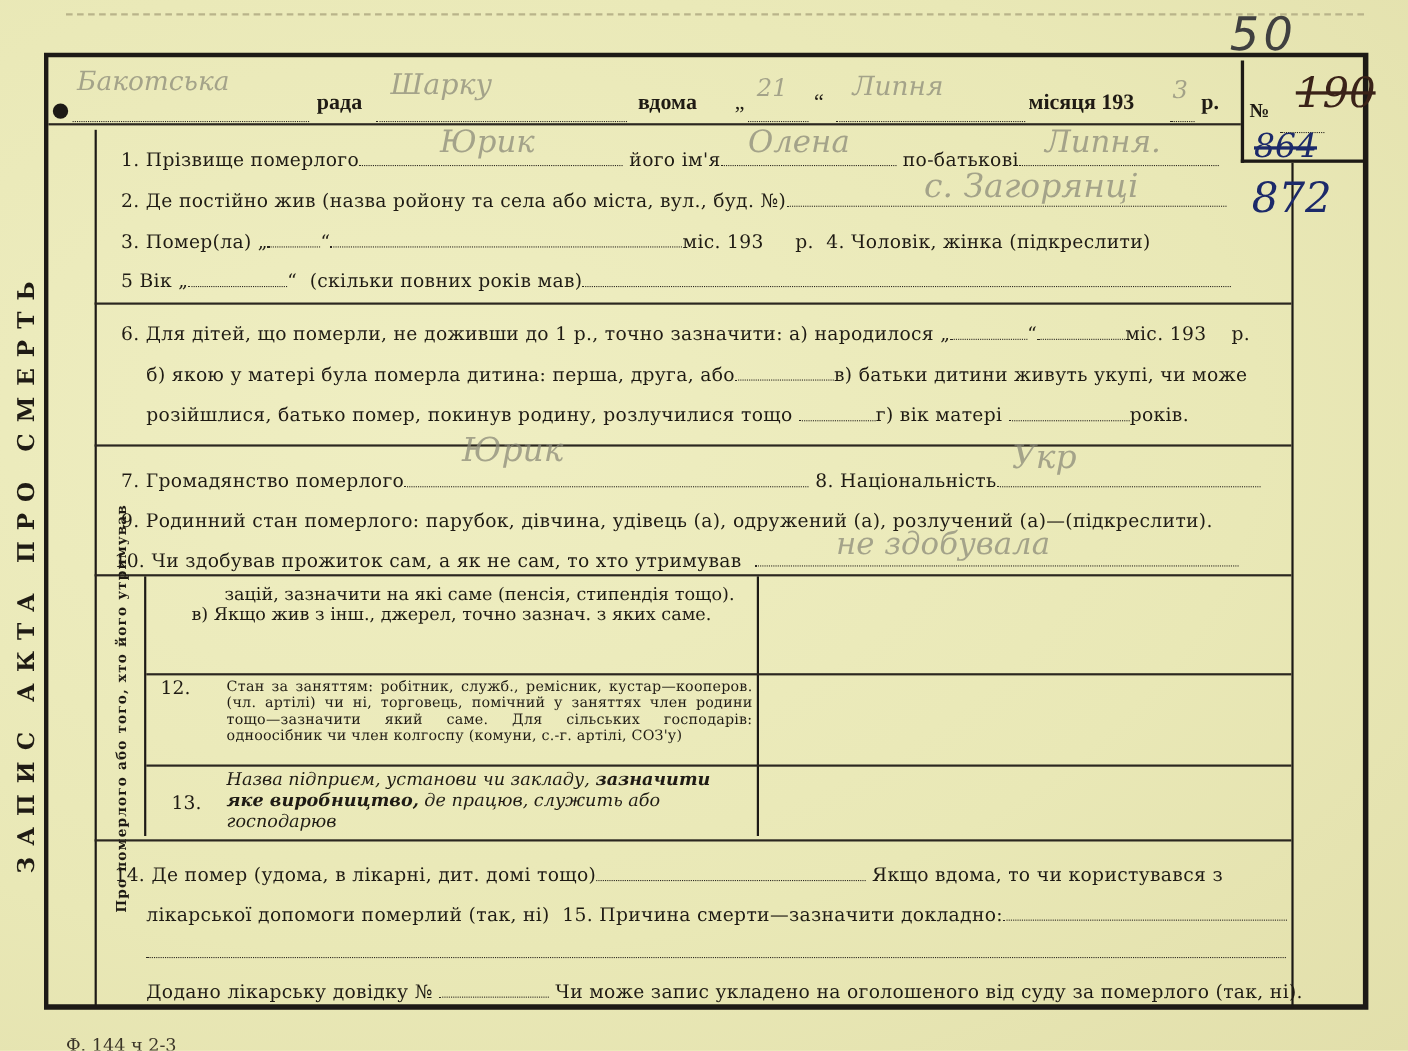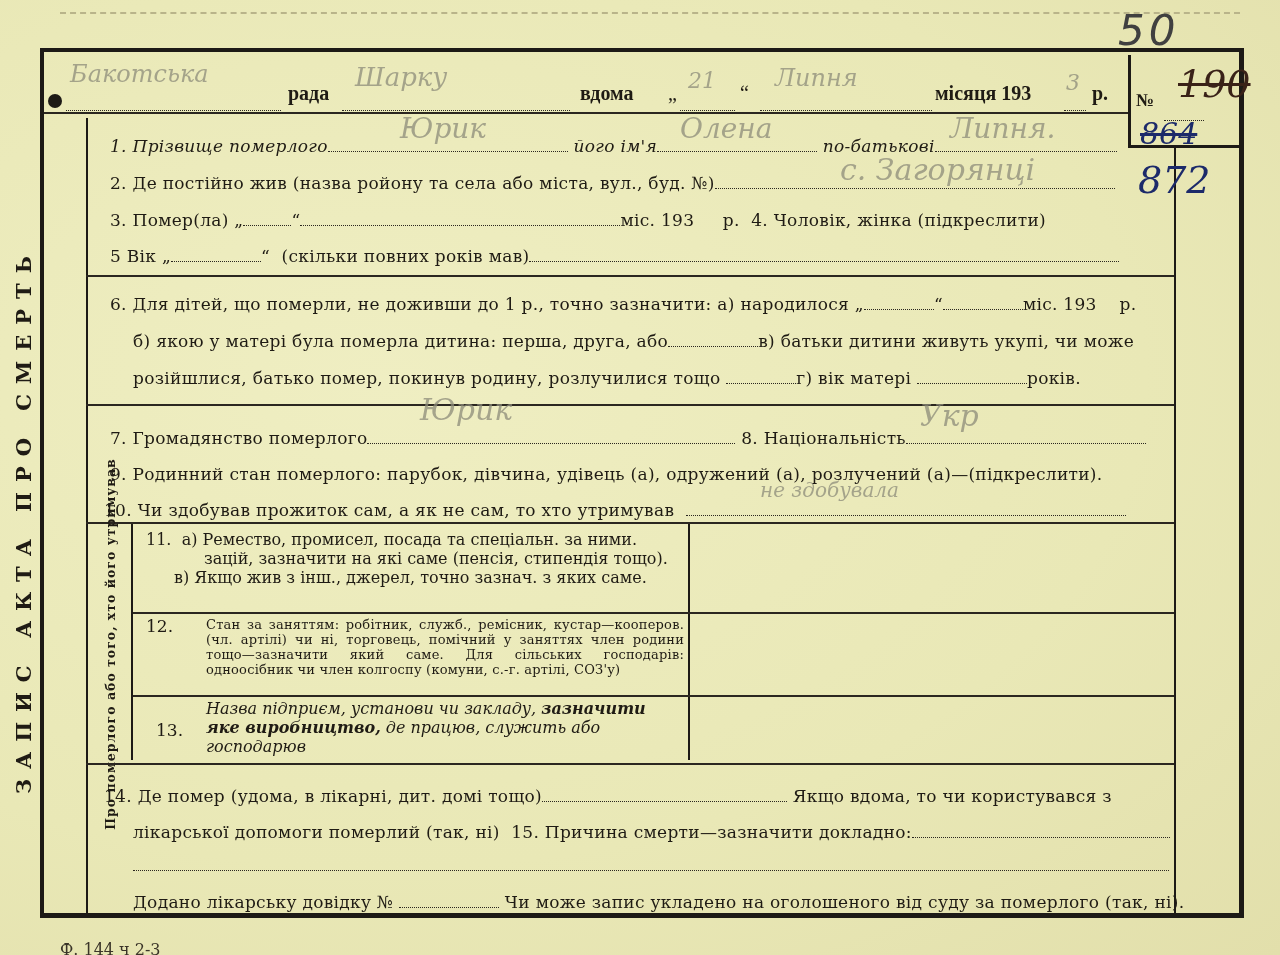--- a/index.html
+++ b/index.html
@@ -67,21 +67,21 @@
 <div class="hand" style="left:1066px;top:70px;font-size:22px;">3</div>
 <div class="hdr" style="left:1092px;">р.</div>
 
 <div class="numbox"></div>
 <div class="hdr" style="left:1136px;top:90px;font-size:18px;">№</div>
 <div class="abs" style="left:1164px;top:106px;"><span class="dot" style="width:40px;"></span></div>
 <div class="hand blue" style="left:1178px;top:62px;font-size:38px;color:#3a2218;text-decoration:line-through;">190</div>
 <div class="hand blue" style="left:1140px;top:116px;font-size:30px;text-decoration:line-through;">864</div>
 <div class="hand blue" style="left:1138px;top:158px;font-size:38px;">872</div>
 
-<div class="row" style="left:110px;top:136px;font-style:italic;">
+<div class="row" style="left:110px;top:136px;">
   <span>1. Прізвище померлого</span><span class="dot" style="width:240px;"></span>
   <span>його ім'я</span><span class="dot" style="width:160px;"></span>
   <span>по-батькові</span><span class="dot" style="width:182px;"></span>
 </div>
 <div class="hand" style="left:400px;top:112px;font-size:28px;">Юрик</div>
 <div class="hand" style="left:680px;top:112px;font-size:28px;">Олена</div>
 <div class="hand" style="left:950px;top:112px;font-size:28px;">Липня.</div>
 
 <div class="row" style="left:110px;top:173px;">
   <span>2. Де постійно жив (назва ройону та села або міста, вул., буд. №)</span><span class="dot" style="width:400px;"></span>
@@ -117,31 +117,30 @@
 <div class="hand" style="left:420px;top:392px;font-size:30px;">Юрик</div>
 <div class="hand" style="left:920px;top:398px;font-size:30px;">Укр</div>
 
 <div class="row" style="left:110px;top:464px;">
   <span>9. Родинний стан померлого: парубок, дівчина, удівець (а), одружений (а), розлучений (а)—(підкреслити).</span>
 </div>
 
 <div class="row" style="left:104px;top:500px;">
   <span>10. Чи здобував прожиток сам, а як не сам, то хто утримував</span>&nbsp;&nbsp;<span class="dot" style="width:440px;"></span>
 </div>
-<div class="hand" style="left:760px;top:478px;font-size:20px;">не здобувала</div>
+<div class="hand" style="left:760px;top:478px;font-size:28px;">не здобувала</div>
 <div class="hline" style="left:86px;top:522px;width:1088px;"></div>
 
 <div class="vline" style="left:131px;top:524px;height:236px;width:1.5px;"></div>
 <div class="vline" style="left:688px;top:524px;height:236px;width:1.5px;"></div>
 <div class="rot-label">
     <span>Про померлого або того, хто його утримував</span>
   </div>
 
 <div class="abs cell11" style="left:146px;top:530px;width:540px;">
-  <div><span>11.</span>&nbsp;&nbsp;<span>а) Ремество, промисел, посада та спеціальн. за ними.</span></div>
   <div style="padding-left:58px;">зацій, зазначити на які саме (пенсія, стипендія тощо).</div>
   <div style="padding-left:28px;">в) Якщо жив з інш., джерел, точно зазнач. з яких саме.</div>
 </div>
 <div class="abs" style="left:692px;top:526px;width:480px;height:84px;"></div>
 <div class="hline" style="left:133px;top:612px;width:1041px;"></div>
 
 <div class="abs" style="left:146px;top:616px;font-size:17px;">12.</div>
 <div class="abs small" style="left:206px;top:617px;width:478px;text-align:justify;">Стан за заняттям: робітник, служб., ремісник, кустар—кооперов. (чл. артілі) чи ні, торговець, помічний у заняттях член родини тощо—зазначити який саме. Для сільських господарів: одноосібник чи член колгоспу (комуни, с.-г. артілі, СОЗ'у)</div>
 <div class="abs" style="left:692px;top:614px;width:480px;height:80px;"></div>
 <div class="hline" style="left:133px;top:695px;width:1041px;"></div>

